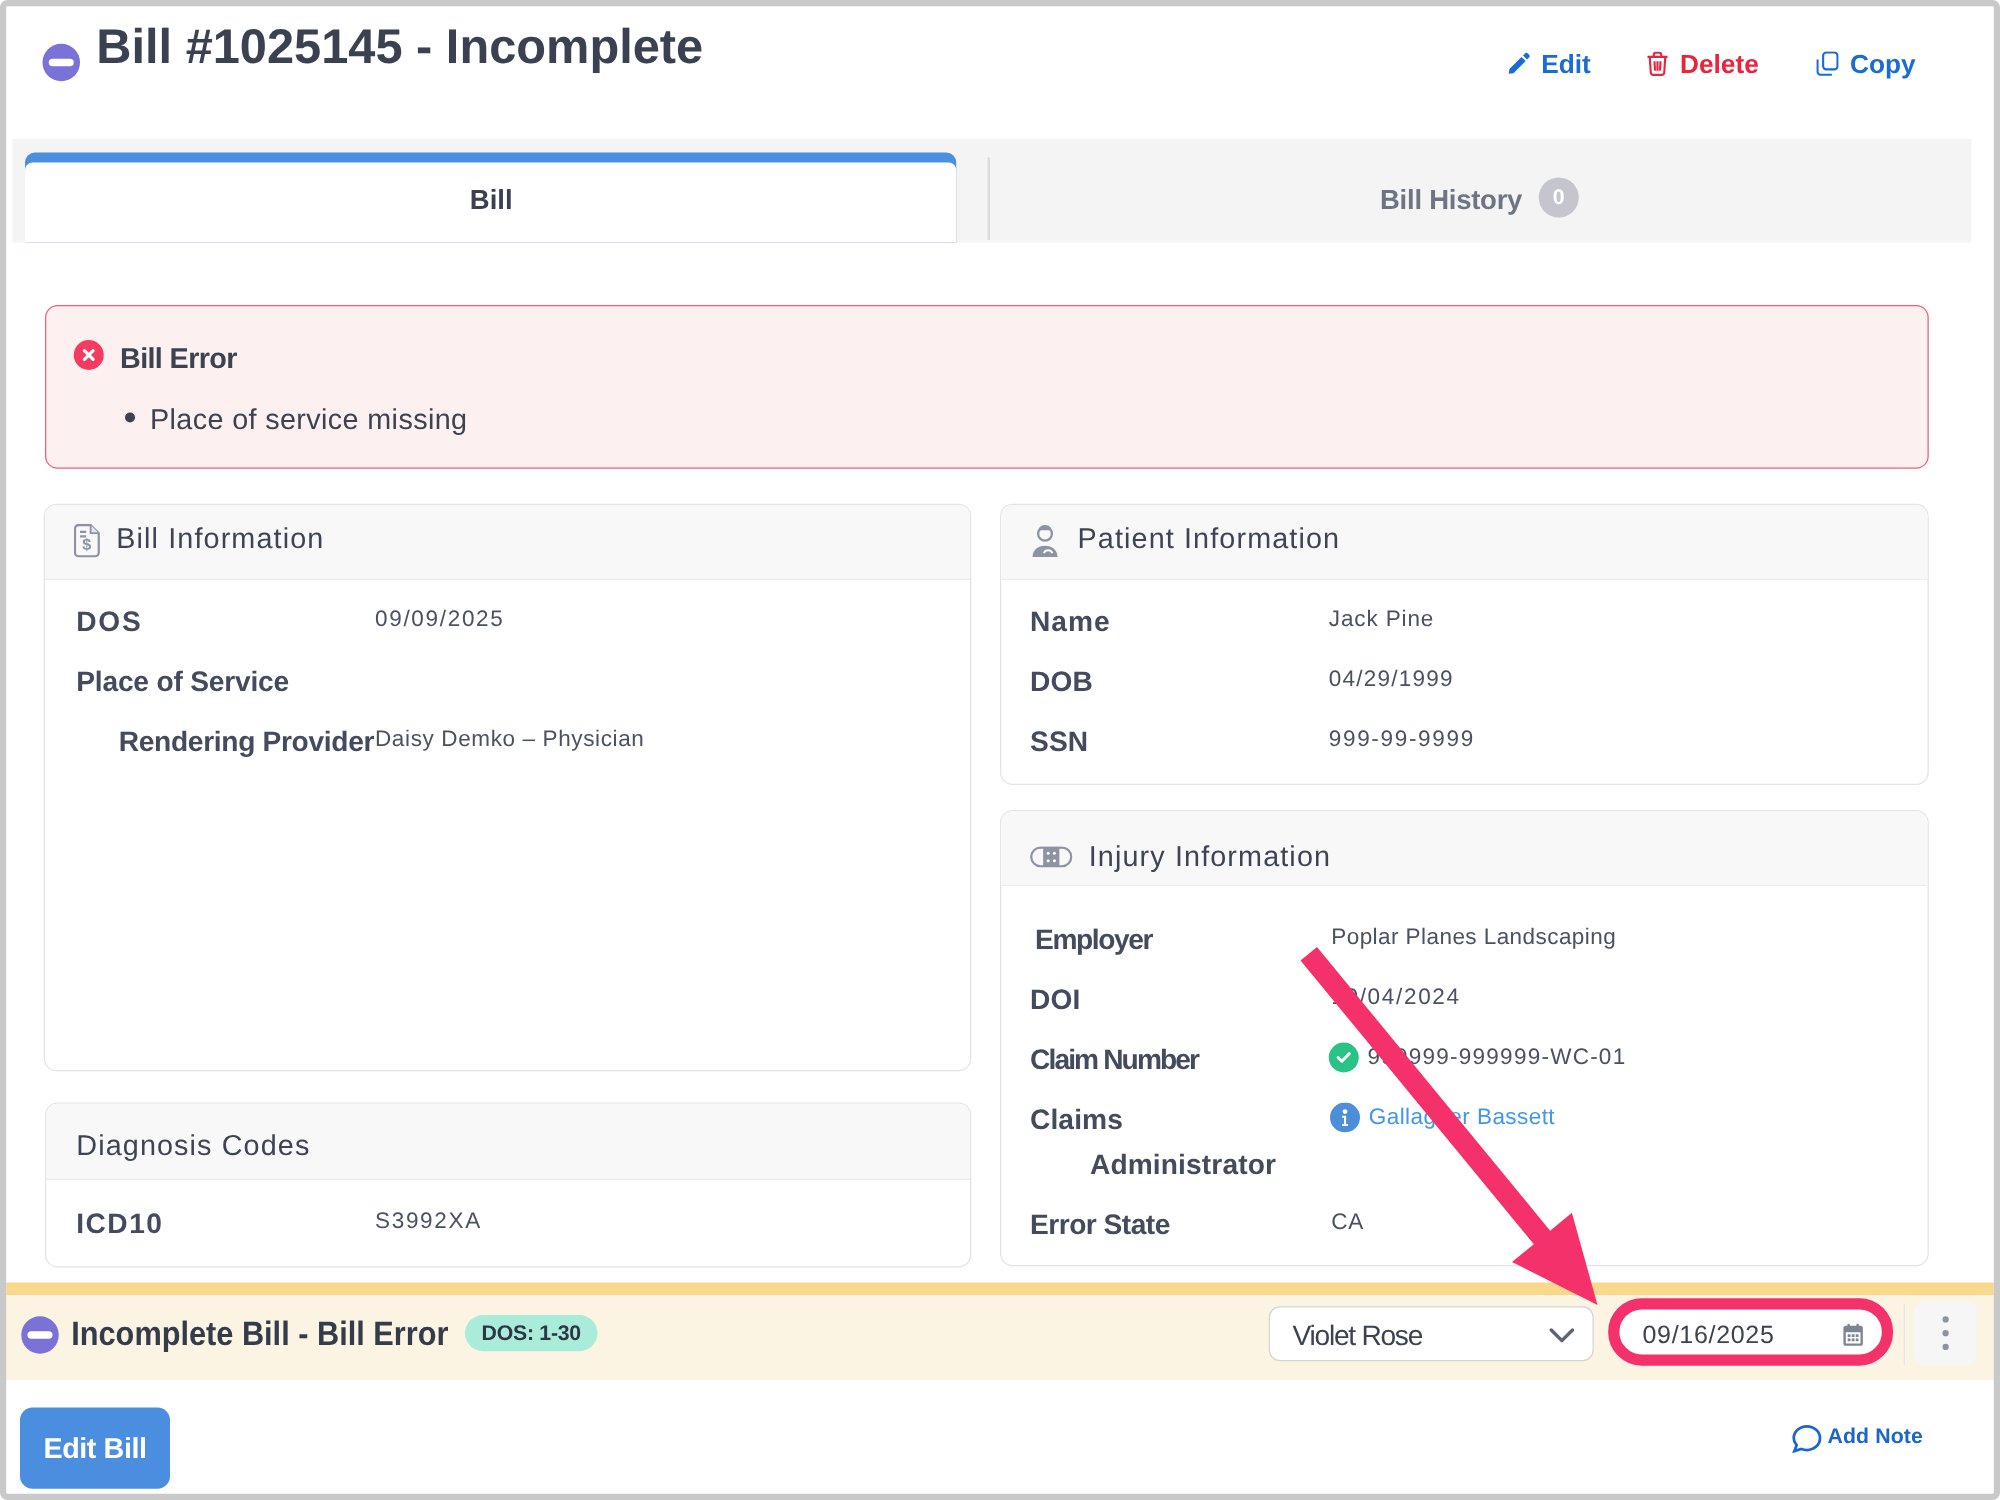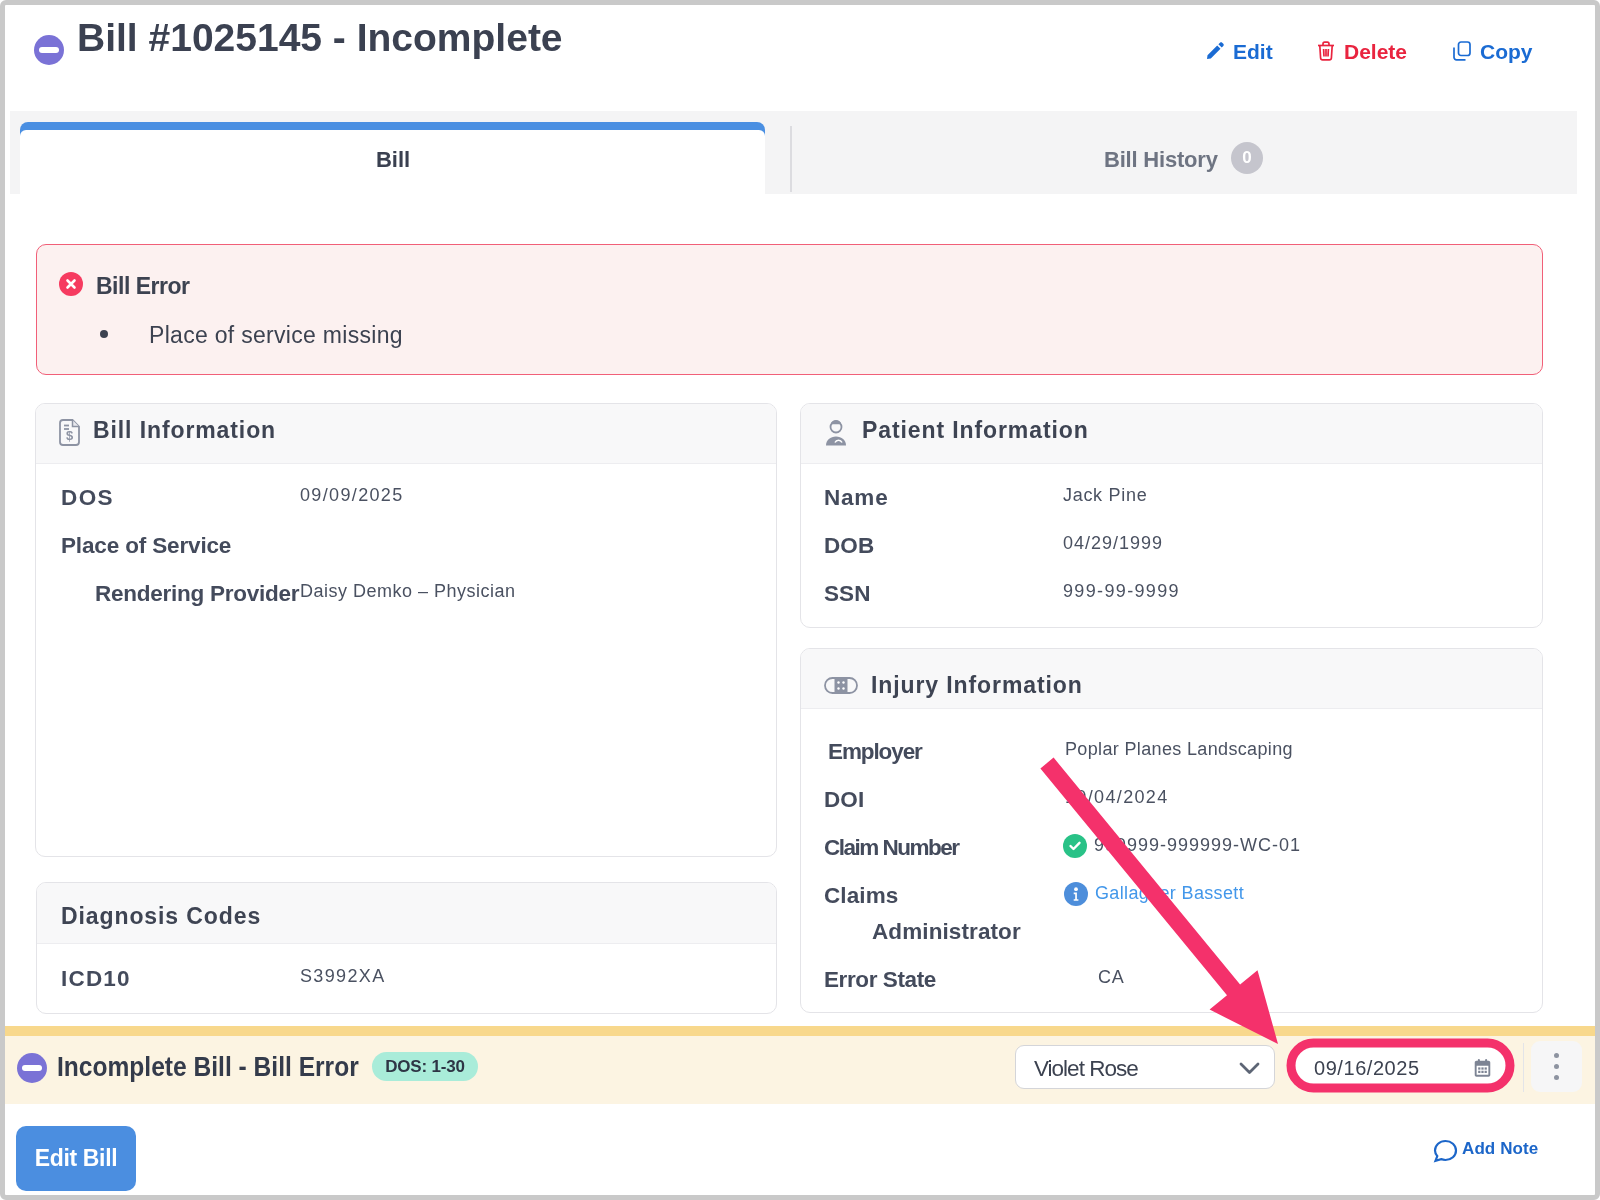--- a/index.html
+++ b/index.html
@@ -5,21 +5,21 @@
   html,body{margin:0;padding:0;}
   body{width:1600px;height:1200px;background:#fff;font-family:"Liberation Sans",sans-serif;overflow:hidden;position:relative;}
   .frame{position:absolute;left:0;top:0;width:1600px;height:1200px;border:5px solid #c9c9c9;border-radius:6px;box-sizing:border-box;z-index:50;pointer-events:none;}
   .abs{position:absolute;}
   .ttl{font-weight:700;color:#3b4151;}
   .lab{position:absolute;font-weight:700;font-size:22.5px;letter-spacing:0.1px;color:#444b5c;}
   .val{position:absolute;font-size:18px;letter-spacing:0.7px;color:#4a5161;}
   .vnum{letter-spacing:1.35px;}
   .card{position:absolute;border:1.5px solid #e4e4e8;border-radius:10px;box-sizing:border-box;background:#fff;}
   .cardhead{position:absolute;left:0;top:0;right:0;height:59px;background:#f8f8f9;border-bottom:1px solid #ededf0;border-radius:9px 9px 0 0;}
-  .cardtitle{position:absolute;font-weight:700;font-size:23px;letter-spacing:0.9px;color:#3e4453;}
+  .cardtitle{position:absolute;font-weight:400;font-size:23px;letter-spacing:0.9px;color:#3e4453;}
   .circ{position:absolute;border-radius:50%;}
 </style>
 </head>
 <body>
 
 <div class="circ" style="left:34px;top:35px;width:30px;height:30px;background:#7a72d6;"></div>
 <div class="abs" style="left:39px;top:47px;width:20px;height:6px;background:#fff;border-radius:3px;"></div>
 <div class="abs ttl" style="left:77px;top:16px;font-size:39px;">Bill #1025145 - Incomplete</div>
 
 <div class="abs" style="left:1205px;top:41px;">
@@ -52,21 +52,21 @@
 <div class="abs" style="left:1104px;top:147px;font-weight:700;font-size:22px;letter-spacing:-0.2px;color:#6e7482;">Bill History</div>
 <div class="circ" style="left:1231px;top:142px;width:32px;height:32px;background:#c5c5cd;color:#fff;font-weight:700;font-size:17px;text-align:center;line-height:32px;">0</div>
 
 <div class="abs" style="left:36px;top:244px;width:1507px;height:131px;background:#fcf1f0;border:1.5px solid #f15f78;border-radius:10px;box-sizing:border-box;"></div>
 <div class="circ" style="left:59px;top:272px;width:24px;height:24px;background:#f63b60;"></div>
 <svg class="abs" style="left:64px;top:277px;" width="14" height="14" viewBox="0 0 14 14">
     <path d="M3.5 3.5 L10.5 10.5 M10.5 3.5 L3.5 10.5" stroke="#fff" stroke-width="2.6" stroke-linecap="round"></path>
   </svg>
 <div class="abs ttl" style="left:96px;top:273px;font-size:23px;letter-spacing:-0.5px;color:#3c4250;">Bill Error</div>
 <div class="circ" style="left:100px;top:330px;width:8px;height:8px;background:#3c4250;"></div>
-<div class="abs" style="left:120px;top:322px;font-size:23px;letter-spacing:0.3px;color:#3c4250;margin-left:29px;">Place of service missing</div>
+<div class="abs" style="left:120px;top:322px;font-size:23px;letter-spacing:0.3px;color:#3c4250;">Place of service missing</div>
 
 <div class="card" style="left:35px;top:403px;width:742px;height:454px;">
   <div class="cardhead"></div>
 </div>
 <svg class="abs" style="left:59px;top:419px;" width="21" height="27" viewBox="0 0 21 27" fill="none" stroke="#8d93a3" stroke-width="1.8">
     <path d="M1 4 C1 2.3 2.3 1 4 1 H13.5 L20 7.5 V23 C20 24.7 18.7 26 17 26 H4 C2.3 26 1 24.7 1 23 Z"></path>
     <path d="M13.5 1 V7.5 H20" fill="#e8e9ee" stroke-width="1.5"></path>
     <path d="M5 6.5 H10"></path>
     <path d="M5 10 H10"></path>
     <text x="10.5" y="21" font-family="Liberation Sans" font-size="13" font-weight="bold" fill="#8d93a3" stroke="none" text-anchor="middle">$</text>
@@ -121,21 +121,21 @@
 <div class="val" style="left:1094px;top:835px;letter-spacing:1.0px;">999999-999999-WC-01</div>
 <div class="lab" style="left:824px;top:883px;">Claims</div>
 <div class="lab" style="left:824px;top:919px;margin-left:48px;">Administrator</div>
 <svg class="abs" style="left:1064px;top:882px;" width="24" height="24" viewBox="0 0 24 24">
     <circle cx="12" cy="12" r="12" fill="#4d8edb"></circle>
     <circle cx="12" cy="7.2" r="1.9" fill="#fff"></circle>
     <path d="M9.7 10.6 H12.9 V17.2 H14.4 V18.8 H9.7 V17.2 H11.2 V12.2 H9.7 Z" fill="#fff"></path>
   </svg>
 <div class="val" style="left:1095px;top:883px;letter-spacing:0.35px;color:#4297ea;">Gallagher Bassett</div>
 <div class="lab" style="left:824px;top:967px;letter-spacing:-0.4px;">Error State</div>
-<div class="val" style="left:1098px;top:967px;">CA</div>
+<div class="val" style="left:1065px;top:967px;">CA</div>
 
 <div class="card" style="left:36px;top:882px;width:741px;height:132px;">
   <div class="cardhead" style="height:60px;"></div>
 </div>
 <div class="cardtitle" style="left:61px;top:903px;">Diagnosis Codes</div>
 <div class="lab" style="left:61px;top:966px;letter-spacing:1.2px;">ICD10</div>
 <div class="val vnum" style="left:300px;top:966px;">S3992XA</div>
 
 <div class="abs" style="left:5px;top:1026px;width:1590px;height:10px;background:#f8d88c;"></div>
 <div class="abs" style="left:5px;top:1036px;width:1590px;height:68px;background:#fcf4e2;"></div>

